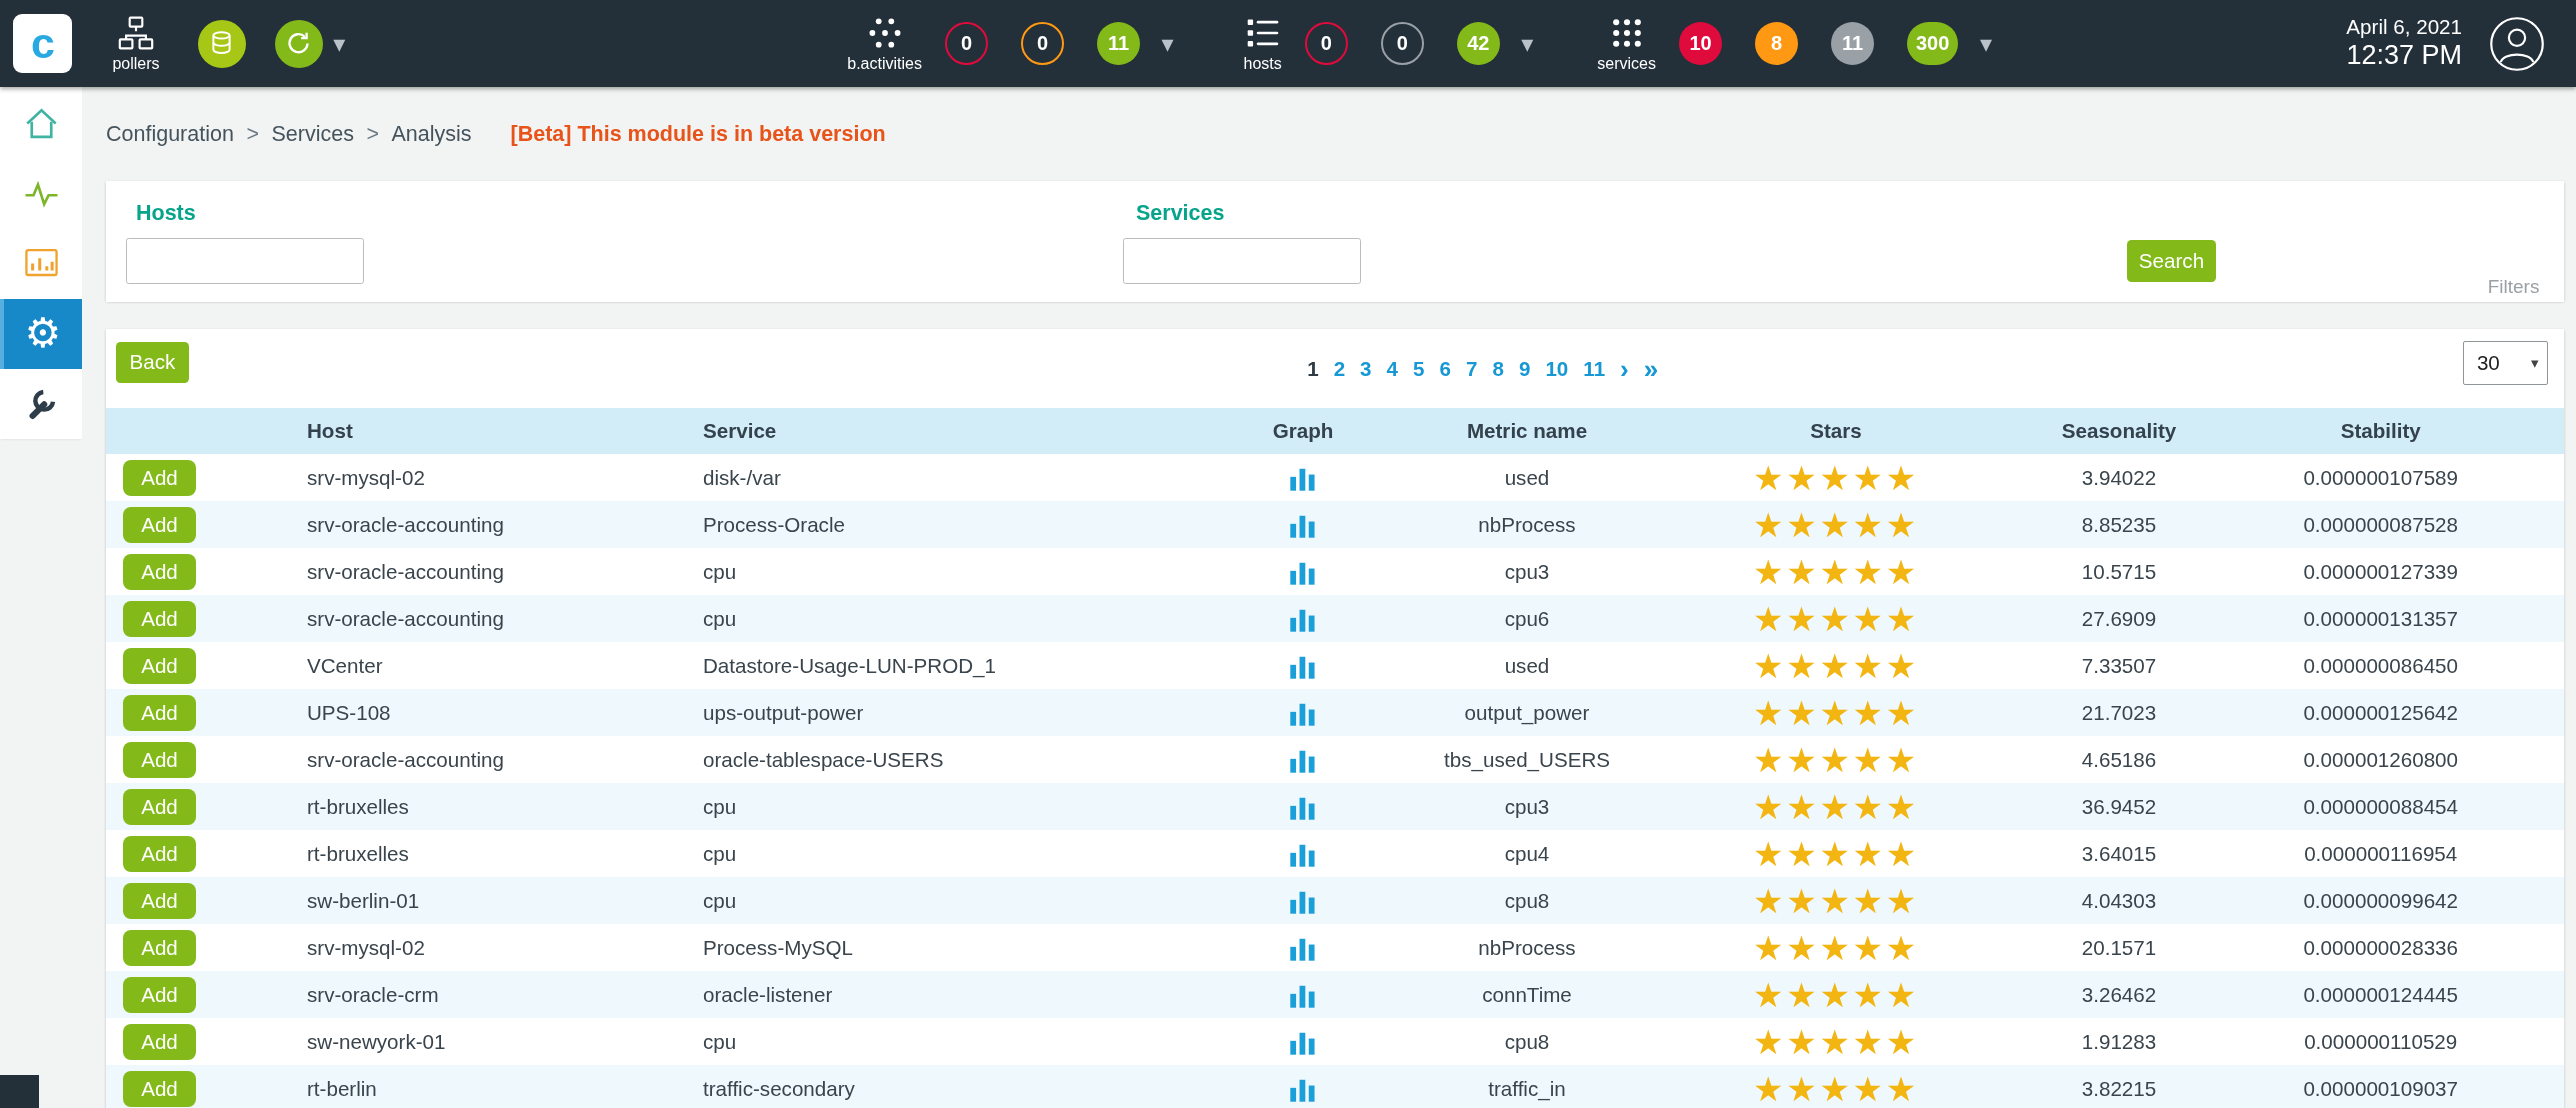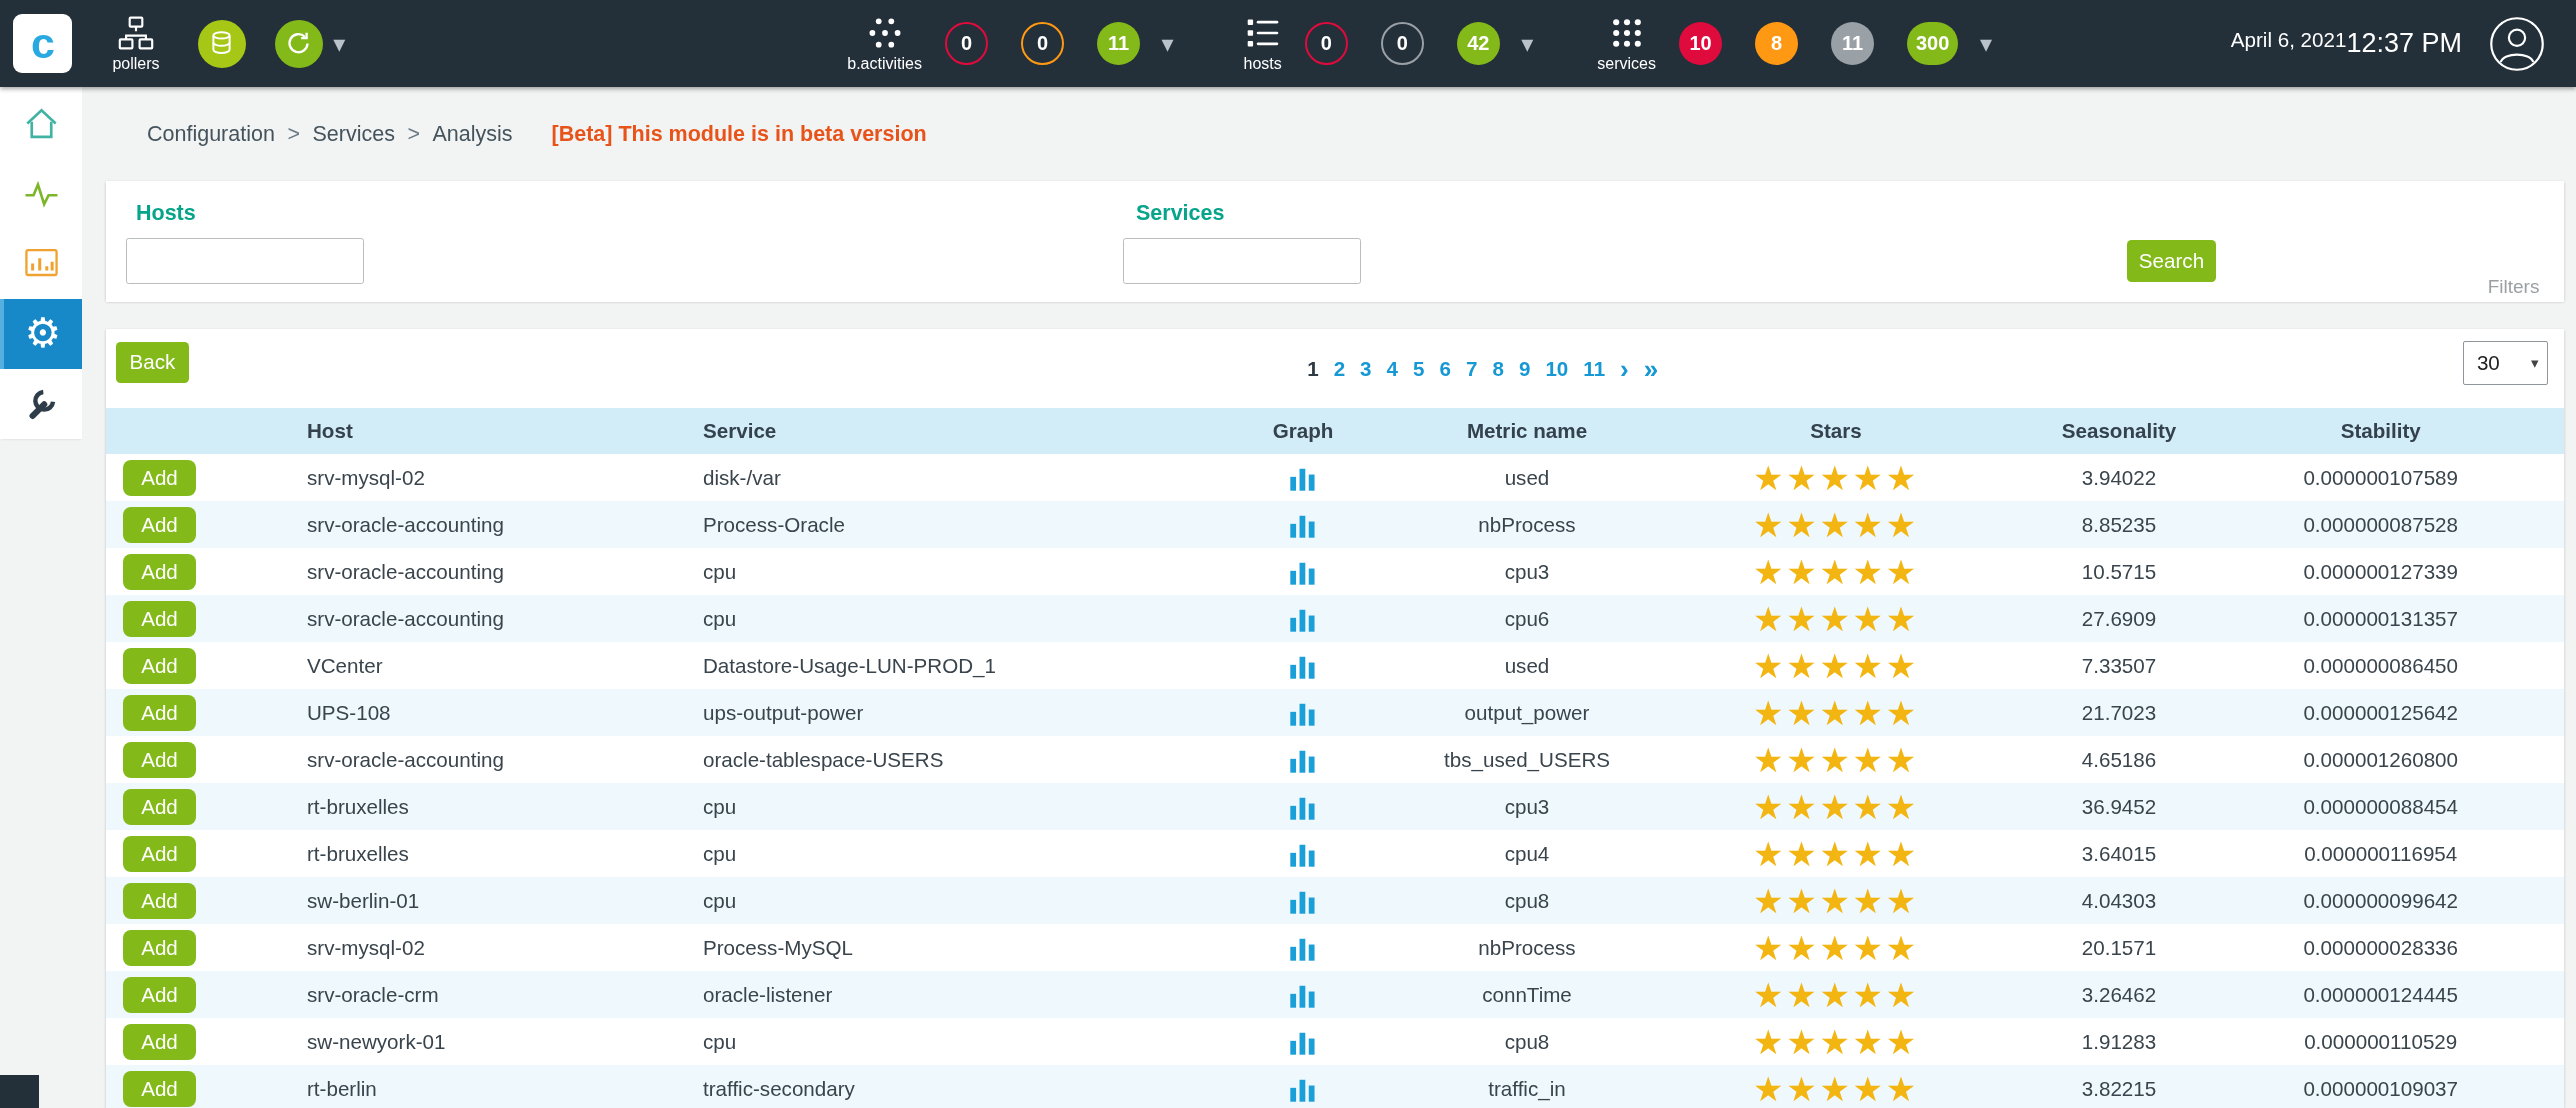--- a/index.html
+++ b/index.html
@@ -22,37 +22,37 @@
   .counters{display:flex;align-items:center;gap:33px;margin-left:23px;}
   .counter{min-width:43px;height:43px;padding:0 9px;border-radius:21.5px;display:flex;align-items:center;
            justify-content:center;color:#fff;font-size:20px;font-weight:bold;cursor:pointer;}
   .ring-red{border:2.7px solid var(--red,#e00b3d);}
   .ring-orange{border:2.7px solid var(--orange,#ff9913);}
   .ring-grey{border:2.7px solid var(--grey-badge,#99a0a6);}
   .fill-red{background:var(--red,#e00b3d);}
   .fill-orange{background:var(--orange,#ff9913);}
   .fill-grey{background:var(--grey-badge,#99a0a6);}
   .fill-green{background:var(--green,#83b919);}
-  .datetime{margin-left:auto;display:flex;flex-direction:row;align-items:flex-start;color:#fff;line-height:1.25;}
+  .datetime{margin-left:auto;display:flex;flex-direction:column;align-items:center;color:#fff;line-height:1.25;}
   .date{font-size:20.6px;}
   .time{font-size:27px;}
   .avatar{margin-left:27px;cursor:pointer;display:flex;}
 
   
   .body{display:flex;height:1022px;}
   .sidebar{width:82px;flex:none;}
   .nav-white{background:#fff;box-shadow:0.9px 0 2.7px rgba(0,0,0,.12);padding-top:1.8px;}
   .nav-item{width:82px;height:70px;display:flex;align-items:center;justify-content:center;cursor:pointer;}
   .nav-item.selected{background:var(--selected-blue,#1789c9);border-left:4.5px solid #55b0e0;}
   .gear-glyph{color:#fff;font-size:41px;line-height:1;}
   .collapse{position:absolute;left:0;bottom:0;width:39px;height:34px;background:#232f39;cursor:pointer;}
 
   .main{flex:1;display:flex;flex-direction:column;background:#f2f3f3;padding:0 11.6px 0 24px;min-width:0;}
 
-  .breadcrumb{height:94px;display:flex;align-items:center;font-size:21.5px;color:#44535c;margin-left:41px;}
+  .breadcrumb{height:94px;display:flex;align-items:center;font-size:21.5px;color:#44535c;}
   .bc-link{cursor:pointer;}
   .bc-sep{margin:0 12.5px;color:#6b7a84;}
   .beta{margin-left:30px;color:var(--beta-orange,#e8531a);font-weight:bold;padding-left:9px;}
 
   .filter-card{height:121px;background:#fff;position:relative;box-shadow:0 0.9px 2.7px rgba(0,0,0,.2);}
   .f-label{position:absolute;top:20px;font-size:21.5px;font-weight:bold;color:var(--teal-label,#06a48a);}
   .f-label.hosts{left:30px;}
   .f-label.services{left:1030px;}
   .f-input{position:absolute;top:57px;height:46px;width:238px;border:0.9px solid #b9bdbf;border-radius:2.7px;
            background:#fff;font-size:20.6px;padding:0 10.7px;font-family:inherit;}

